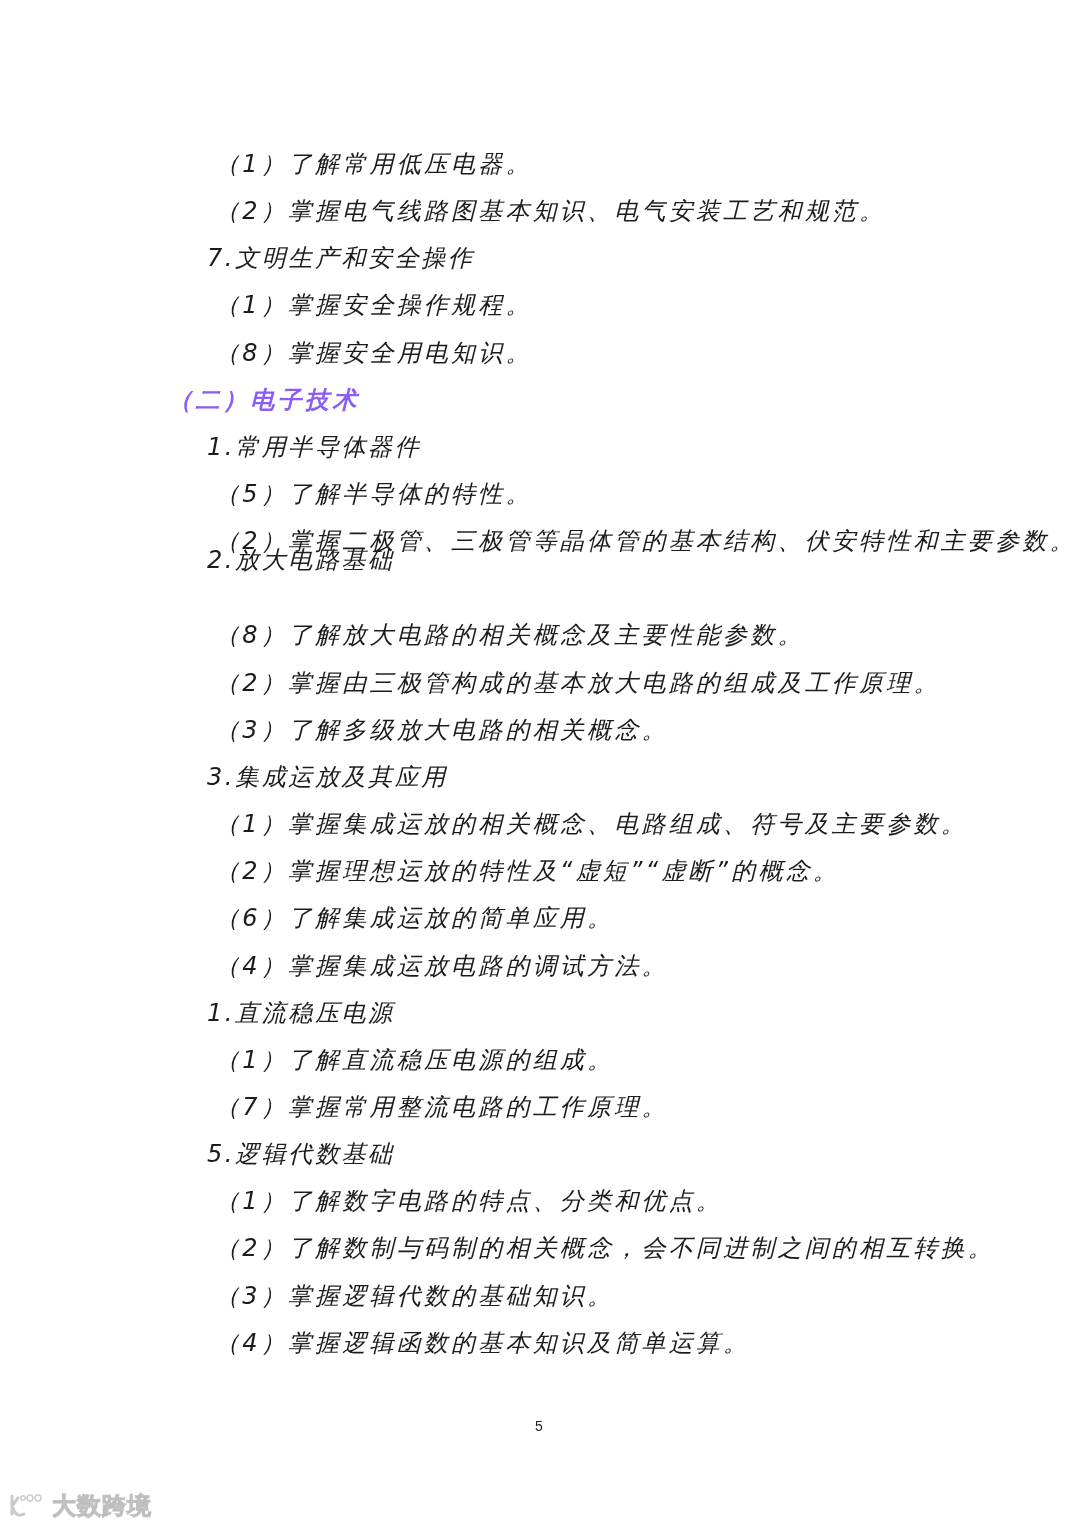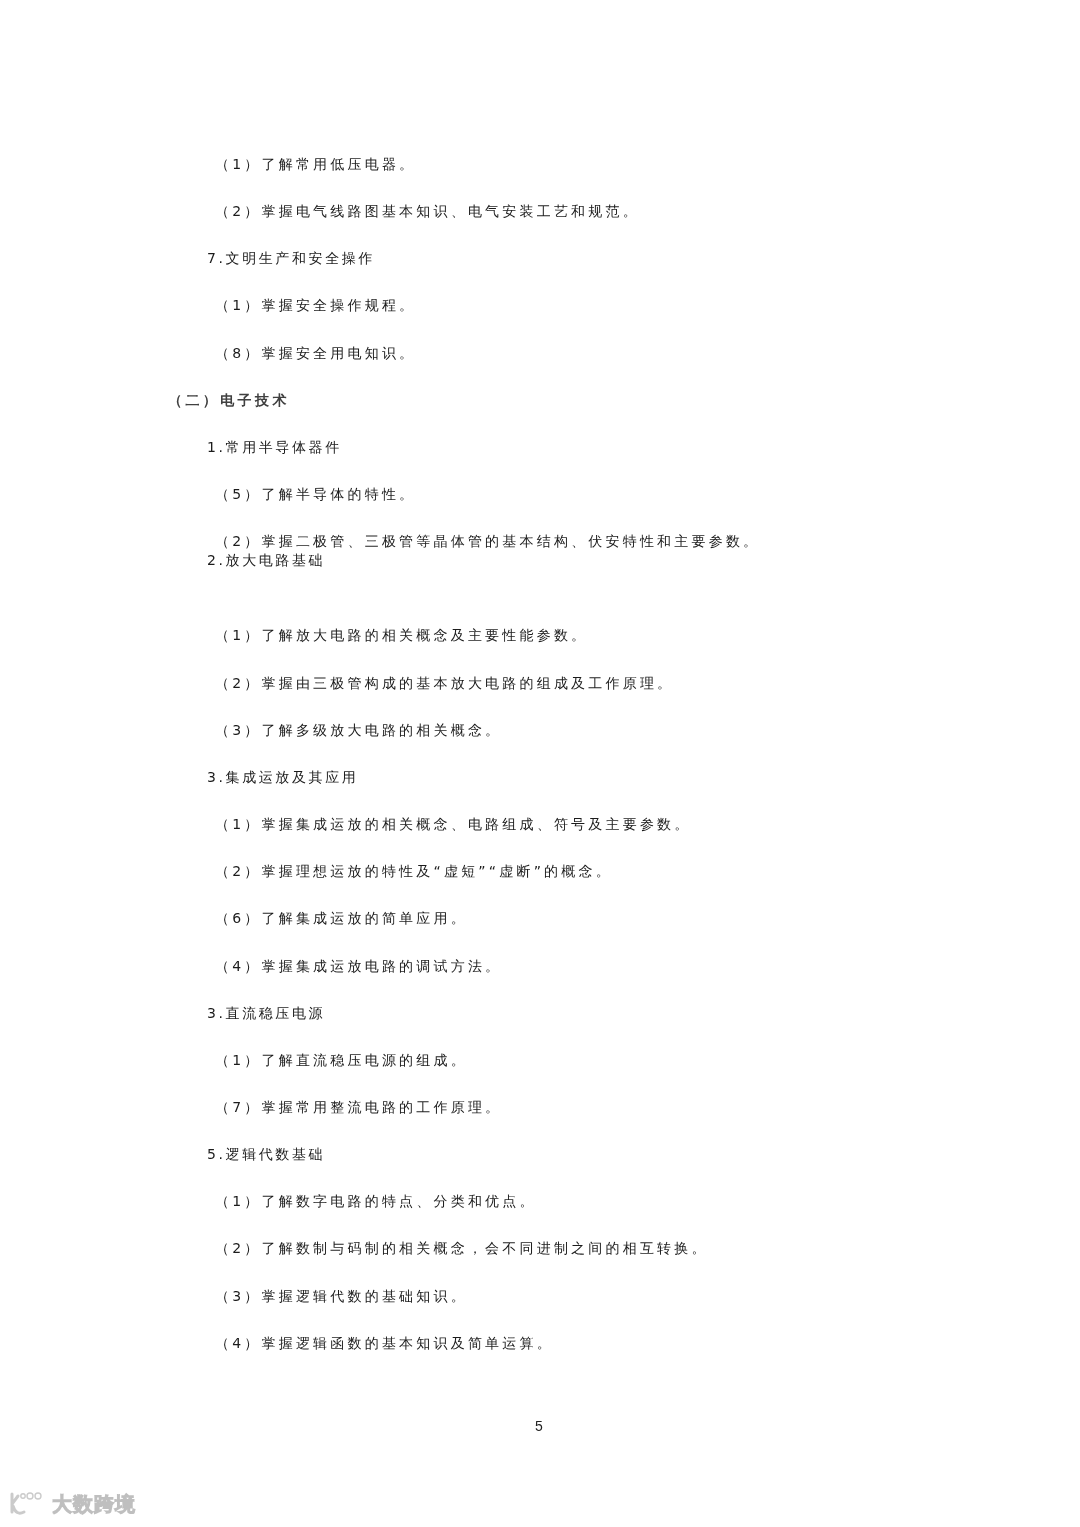--- a/index.html
+++ b/index.html
@@ -18,30 +18,31 @@
     .page {
       position: absolute;
       left: 0;
       top: 0;
       width: 1080px;
       height: 1527px;
       background: #ffffff;
     }
     .line {
       position: absolute;
-      font-size: 14px;
+      font-size: 24px;
       letter-spacing: 3.2px;
       white-space: nowrap;
       line-height: 24px;
       color: #1c1c1c;
+      font-style: italic;
     }
     .section {
       font-weight: bold;
       letter-spacing: 3.4px;
-      color: #404040;
+      color: #8b5cf6;
     }
     .heading {
       letter-spacing: 2.6px;
     }
     .page-number {
       position: absolute;
       left: 535px;
       top: 1418px;
       font-family: "Liberation Sans", sans-serif;
       font-size: 14px;
@@ -56,21 +57,21 @@
       gap: 4px;
       opacity: 0.85;
     }
     .watermark-logo {
       width: 40px;
       height: 28px;
       position: relative;
     }
     .watermark-text {
       font-family: "DejaVu Sans", sans-serif;
-      font-size: 20px;
+      font-size: 24px;
       font-weight: bold;
       color: #ffffff;
       -webkit-text-stroke: 1px #b5b5b5;
       letter-spacing: 1px;
     }
   </style>
 </head>
 <body>
 
 <div class="page">
@@ -78,29 +79,29 @@
       <div class="line item" style="top: 152px; left: 215px;">（1）了解常用低压电器。</div>
       <div class="line item" style="top: 199px; left: 215px;">（2）掌握电气线路图基本知识、电气安装工艺和规范。</div>
       <div class="line heading" style="top: 246px; left: 207px;">7.文明生产和安全操作</div>
       <div class="line item" style="top: 293px; left: 215px;">（1）掌握安全操作规程。</div>
       <div class="line item" style="top: 341px; left: 215px;">（8）掌握安全用电知识。</div>
       <div class="line section" style="top: 388px; left: 168px;">（二）电子技术</div>
       <div class="line heading" style="top: 435px; left: 207px;">1.常用半导体器件</div>
       <div class="line item" style="top: 482px; left: 215px;">（5）了解半导体的特性。</div>
       <div class="line item" style="top: 529px; left: 215px;">（2）掌握二极管、三极管等晶体管的基本结构、伏安特性和主要参数。</div>
       <div class="line heading" style="top: 548px; left: 207px;">2.放大电路基础</div>
-      <div class="line item" style="top: 623px; left: 215px;">（1）了解放大电路的相关概念及主要性能参数。</div>
+      <div class="line item" style="top: 623px; left: 215px;">（8）了解放大电路的相关概念及主要性能参数。</div>
       <div class="line item" style="top: 671px; left: 215px;">（2）掌握由三极管构成的基本放大电路的组成及工作原理。</div>
       <div class="line item" style="top: 718px; left: 215px;">（3）了解多级放大电路的相关概念。</div>
       <div class="line heading" style="top: 765px; left: 207px;">3.集成运放及其应用</div>
       <div class="line item" style="top: 812px; left: 215px;">（1）掌握集成运放的相关概念、电路组成、符号及主要参数。</div>
       <div class="line item" style="top: 859px; left: 215px;">（2）掌握理想运放的特性及“虚短”“虚断”的概念。</div>
       <div class="line item" style="top: 906px; left: 215px;">（6）了解集成运放的简单应用。</div>
       <div class="line item" style="top: 954px; left: 215px;">（4）掌握集成运放电路的调试方法。</div>
-      <div class="line heading" style="top: 1001px; left: 207px;">3.直流稳压电源</div>
+      <div class="line heading" style="top: 1001px; left: 207px;">1.直流稳压电源</div>
       <div class="line item" style="top: 1048px; left: 215px;">（1）了解直流稳压电源的组成。</div>
       <div class="line item" style="top: 1095px; left: 215px;">（7）掌握常用整流电路的工作原理。</div>
       <div class="line heading" style="top: 1142px; left: 207px;">5.逻辑代数基础</div>
       <div class="line item" style="top: 1189px; left: 215px;">（1）了解数字电路的特点、分类和优点。</div>
       <div class="line item" style="top: 1236px; left: 215px;">（2）了解数制与码制的相关概念，会不同进制之间的相互转换。</div>
       <div class="line item" style="top: 1284px; left: 215px;">（3）掌握逻辑代数的基础知识。</div>
       <div class="line item" style="top: 1331px; left: 215px;">（4）掌握逻辑函数的基本知识及简单运算。</div>
     </div>
 
   <div class="page-number">5</div>

